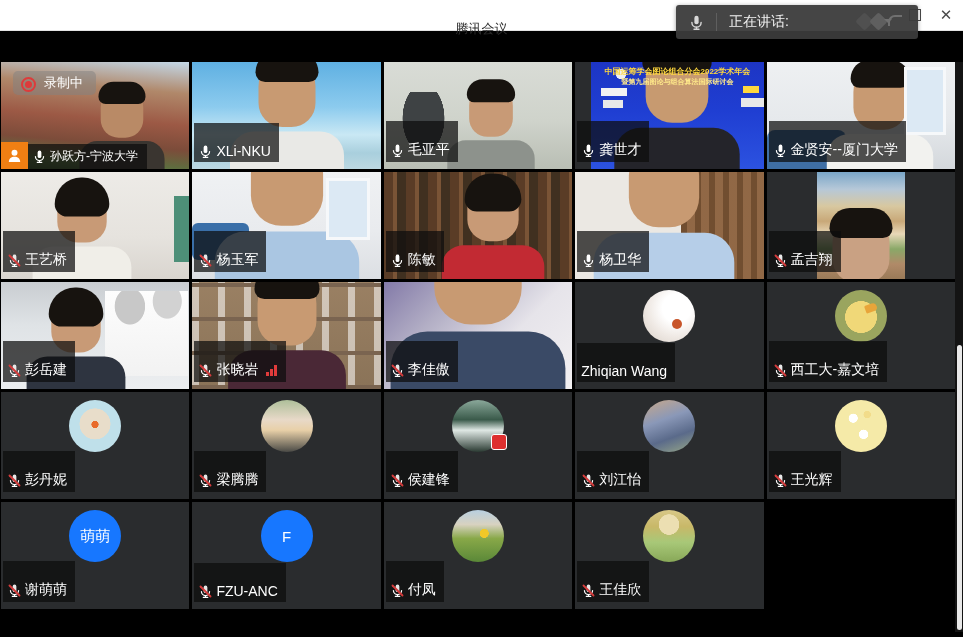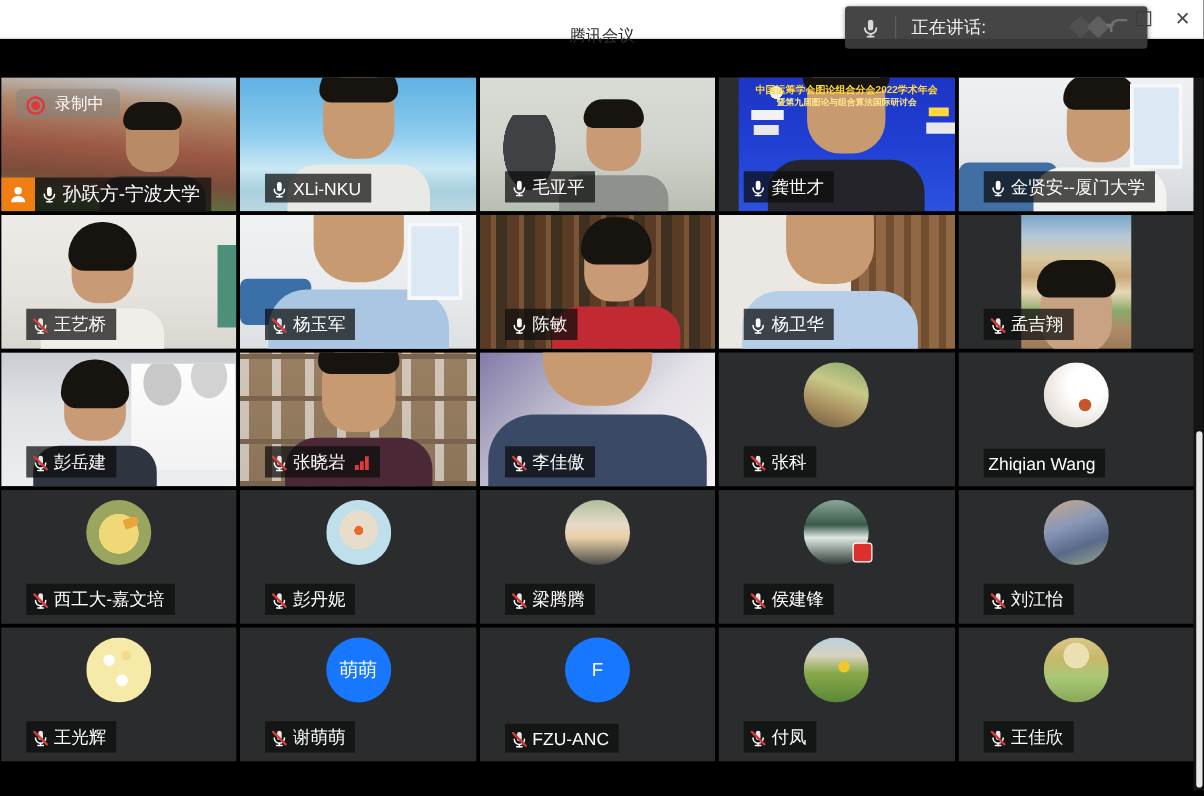--- a/index.html
+++ b/index.html
@@ -138,25 +138,25 @@
   .a-cartoon-cat{background:linear-gradient(160deg,#c8a88a 0%,#8a98b8 38%,#5a6a8a 68%,#98a888 100%);}
   .a-ducks-yellow{background:radial-gradient(circle at 35% 35%,#fff 0 9%,transparent 10%),
                   radial-gradient(circle at 62% 28%,#f2dc8a 0 7%,transparent 8%),
                   radial-gradient(circle at 55% 66%,#fff 0 10%,transparent 11%),#f5eaa8;}
   .a-hat-girl{background:radial-gradient(circle at 50% 28%,#ecdfb2 0 22%,transparent 23%),
               linear-gradient(180deg,#d8c888 0%,#c8b868 32%,#a8c878 62%,#88a858 100%);}
   .a-sunflower{background:radial-gradient(circle at 62% 45%,#f0c828 0 10%,transparent 11%),
                linear-gradient(180deg,#b8cfe0 0%,#d8d2c0 28%,#88a848 55%,#5a8838 100%);}
 
   
-  .name-label{position:absolute;left:20px;bottom:7px;z-index:4;display:flex;align-items:center;
+  .name-label{position:absolute;left:2px;bottom:7px;z-index:4;display:flex;align-items:center;
               background:rgba(12,12,12,.72);color:#fff;font-size:14px;
-              padding:4px 8px 3px 4px;white-space:nowrap;max-width:95%;}
+              padding:20px 8px 3px 4px;white-space:nowrap;max-width:95%;}
   .name-label .nm{overflow:hidden;text-overflow:ellipsis;}
-  .self .name-label{left:27px;bottom:0;font-size:15px;padding:4px 9px 4px 4px;}
+  .self .name-label{left:27px;bottom:0;font-size:12px;padding:4px 9px 4px 4px;}
 
   .mic{flex:0 0 auto;margin-right:3px;}
   .mic .mic-body{fill:#fff;}
   .mic .mic-arc{stroke:#fff;stroke-width:2;stroke-linecap:round;fill:none;}
   .mic .slash{stroke:#d43c3c;stroke-width:3;stroke-linecap:round;display:none;}
   .mic.muted .slash{display:block;}
   .mic.muted .mic-body{fill:#e8e8e8;}
 
   .net{display:inline-flex;align-items:flex-end;margin-left:8px;height:11px;}
   .net i{display:block;width:2.5px;background:#e03b3b;margin-right:1.5px;}
@@ -496,38 +496,20 @@
         <line class="mic-arc" x1="12" y1="18.5" x2="12" y2="21.5"></line>
         <line class="mic-arc" x1="8.5" y1="21.5" x2="15.5" y2="21.5"></line>
         <line class="slash" x1="4" y1="4" x2="20" y2="20"></line>
       </svg>
       <span class="nm">李佳傲</span>
 
     </div>
   </div>
     <div class="tile">
 
-    <div class="avatar a-house">
-      
-    </div>
-
-    <div class="name-label">
-      <svg class="mic muted" width="15" height="15" viewBox="0 0 24 24">
-        <rect class="mic-body" x="9" y="2.5" width="6" height="12" rx="3"></rect>
-        <path class="mic-arc" d="M5.5 12a6.5 6.5 0 0 0 13 0"></path>
-        <line class="mic-arc" x1="12" y1="18.5" x2="12" y2="21.5"></line>
-        <line class="mic-arc" x1="8.5" y1="21.5" x2="15.5" y2="21.5"></line>
-        <line class="slash" x1="4" y1="4" x2="20" y2="20"></line>
-      </svg>
-      <span class="nm">张科</span>
-
-    </div>
-  </div>
-    <div class="tile">
-
     <div class="avatar a-art">
       
     </div>
 
     <div class="name-label">
 
       <span class="nm">Zhiqian Wang</span>
 
     </div>
   </div>

